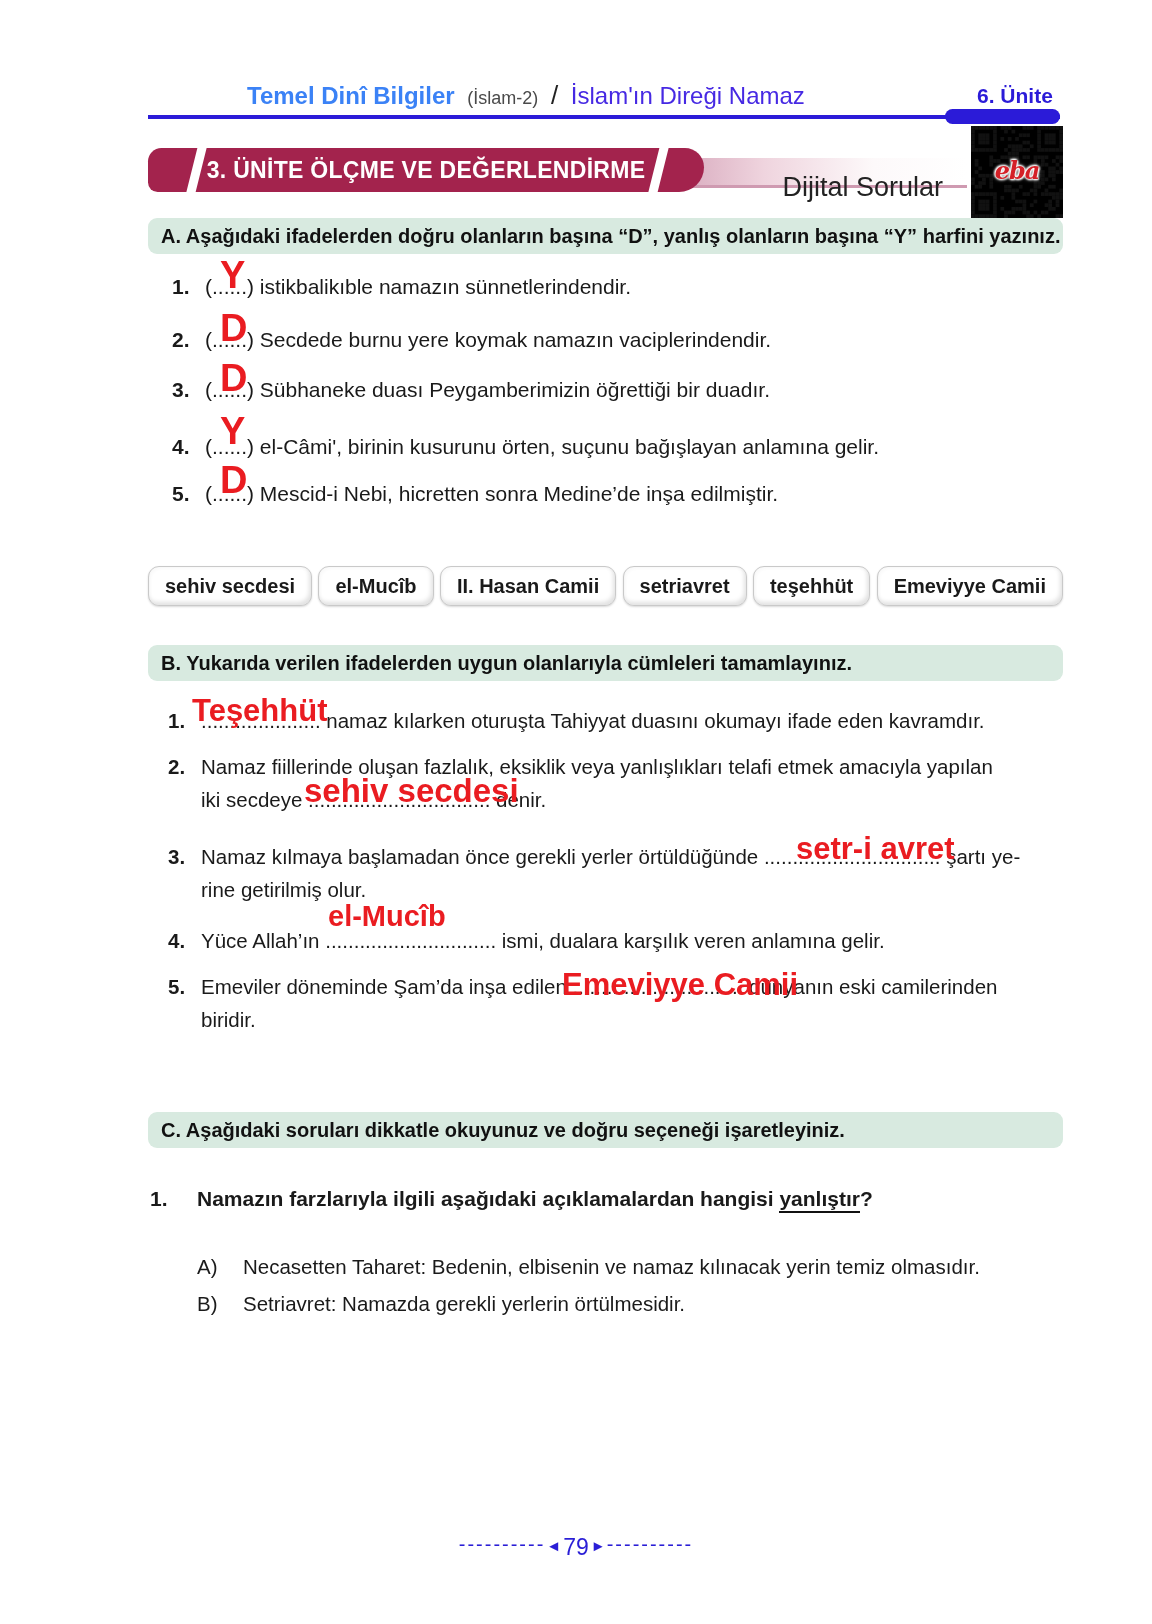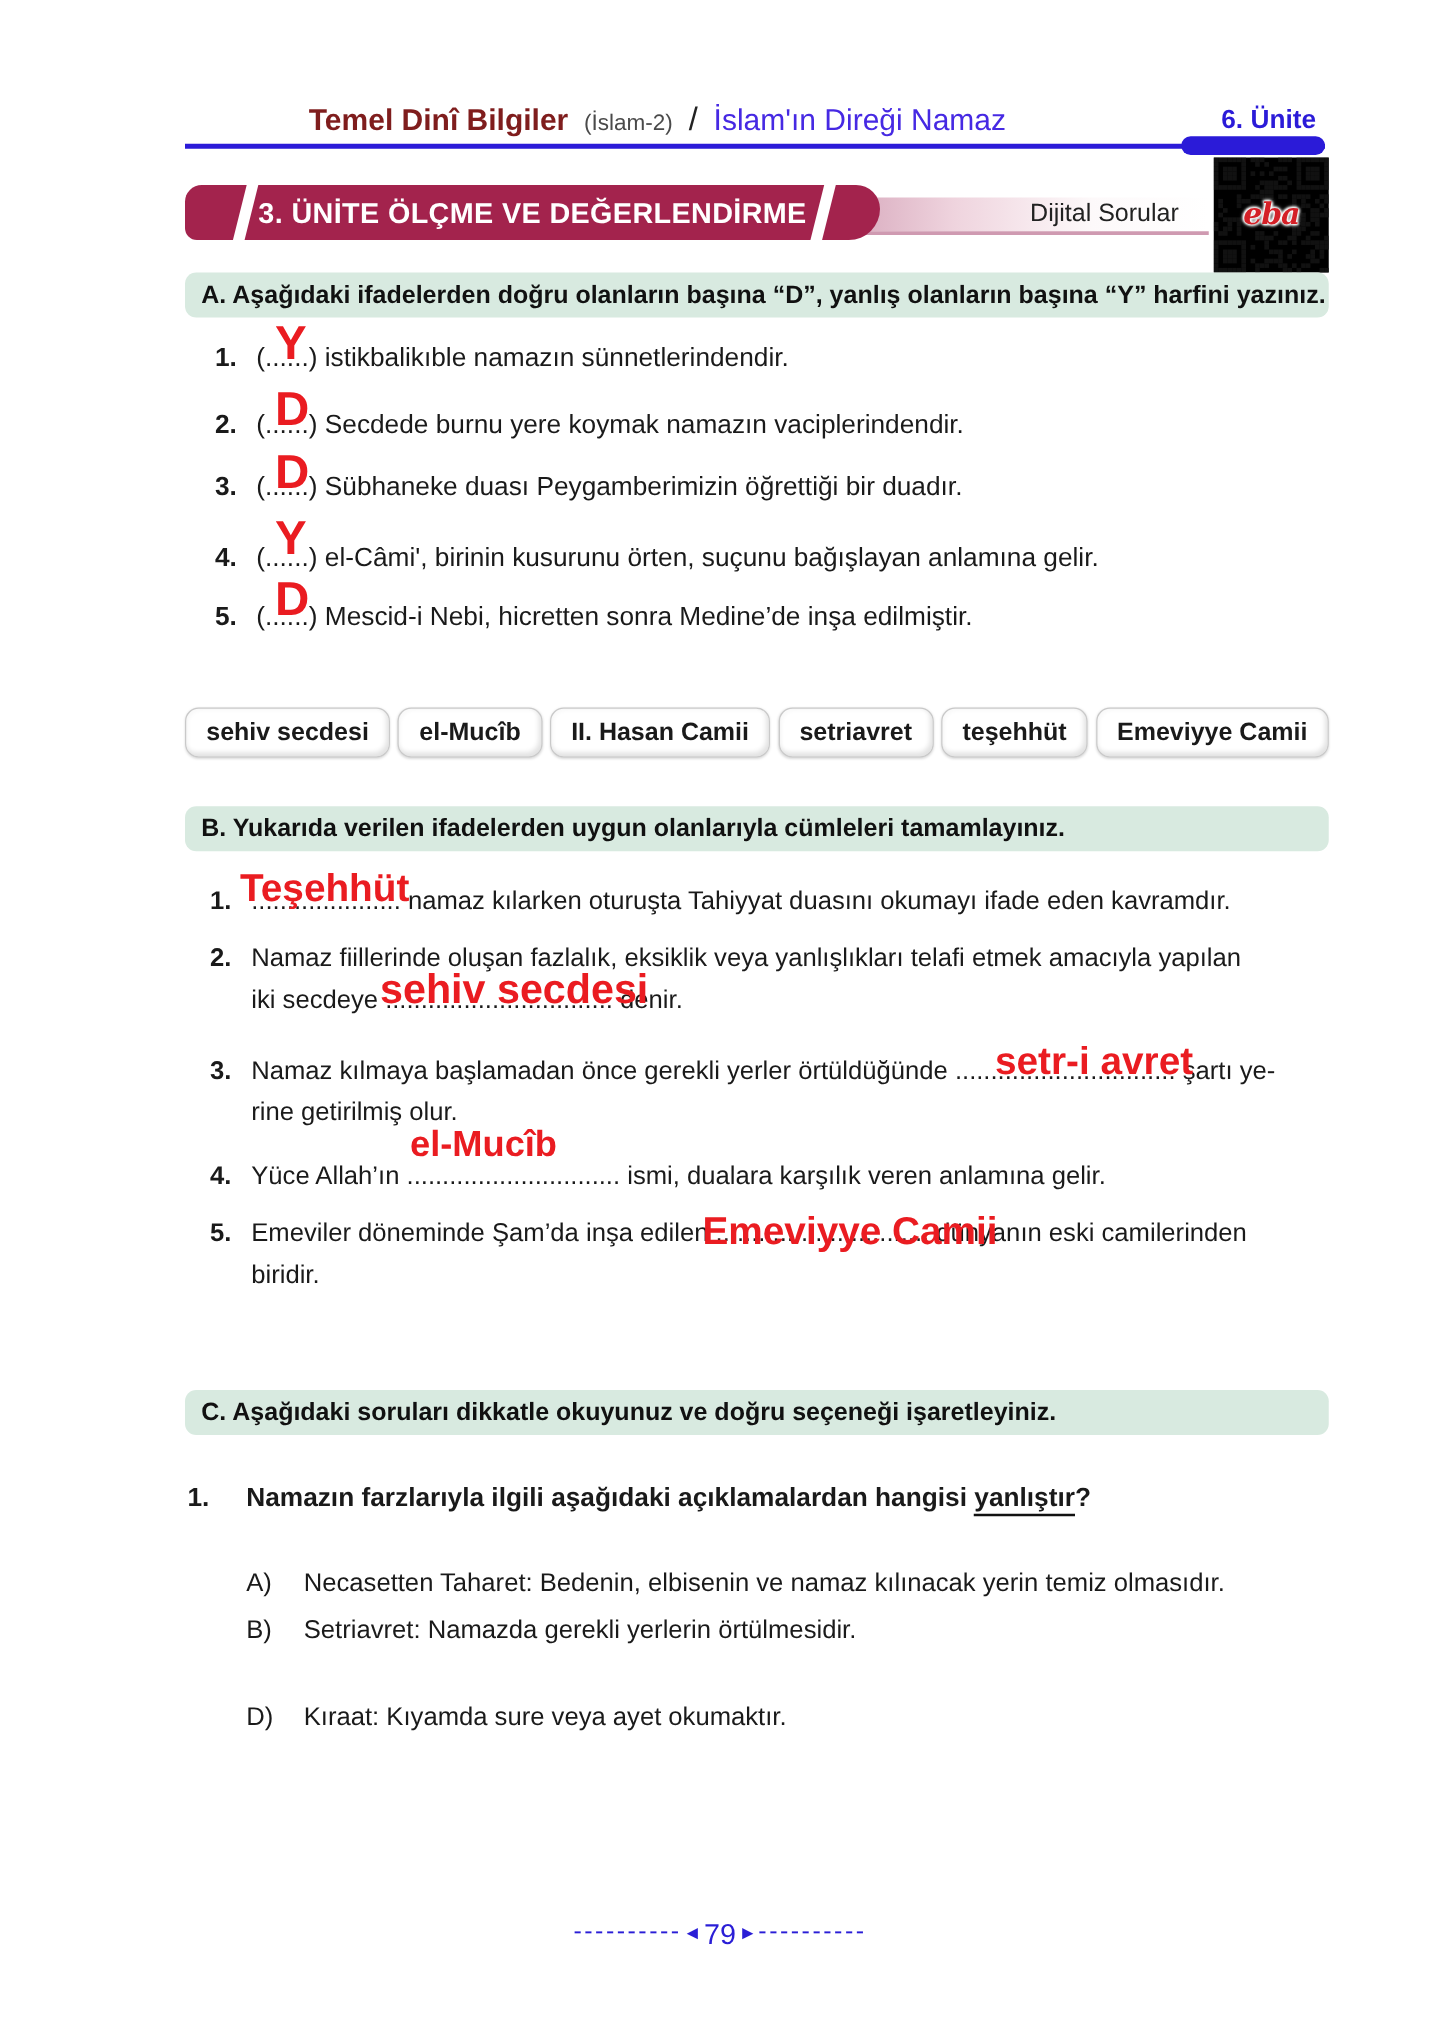--- a/index.html
+++ b/index.html
@@ -3,21 +3,21 @@
 <meta charset="utf-8">
 <style>
   html,body{margin:0;padding:0;background:#ffffff;}
   .page{
     position:relative; width:1152px; height:1624px; background:#ffffff;
     font-family:"Liberation Sans","DejaVu Sans",sans-serif; color:#1a1a1a;
     overflow:hidden;
   }
   
   .header-title{position:absolute; left:247px; top:80px; white-space:nowrap; font-size:24px;}
-  .t-main{font-weight:700; color:#7f1d1d;}
+  .t-main{font-weight:700; color:#3b82f6;}
   .t-paren{font-size:18px; color:#4a4a4a; margin-left:6px;}
   .t-slash{font-size:26px; color:#222; margin:0 6px;}
   .t-sub{color:#4629e3;}
   .unit-label{position:absolute; left:977px; top:84px; font-weight:700; font-size:21px; color:#2b1bd8;}
   .rule{position:absolute; left:148px; top:115px; width:912px; height:4px; background:#2b1bd8;}
   .rule-pill{position:absolute; left:945px; top:109px; width:115px; height:15px; border-radius:8px; background:#2b1bd8;}
   
   .qr{position:absolute; left:971px; top:126px; width:92px; height:92px; background:#000000;}
   .qr svg{display:block; width:92px; height:92px; fill:#111;}
   .qr-logo{
@@ -26,21 +26,21 @@
     font-size:24px; color:#d42027; letter-spacing:-1px;
     text-shadow:0 0 2px #fff,0 0 3px #fff,0 0 4px #fff,1px 1px 2px #fff,-1px -1px 2px #fff;
   }
   
   .pink-band{
     position:absolute; left:655px; top:158px; width:312px; height:27px; z-index:1;
     background:linear-gradient(to right,#d29fb5 0%,#efd4de 35%,#fdf9fa 70%,#ffffff 100%);
     border-bottom:3px solid #cf9ab1;
   }
   .pink-band span{
-    position:absolute; right:24px; top:0; line-height:27px; font-size:20px; color:#222;
+    position:absolute; right:24px; top:16px; line-height:27px; font-size:27px; color:#222;
   }
   .banner{position:absolute; left:148px; top:148px; width:556px; height:44px; z-index:2;}
   .banner-bg{
     position:absolute; inset:0; background:#a3234d;
     border-radius:14px 20px 26px 10px;
   }
   .banner-slash{position:absolute; width:9px; height:56px; top:-6px; background:#ffffff; transform:rotate(14deg); z-index:3;}
   .banner-slash.s1{left:44px;}
   .banner-slash.s2{left:506px;}
   .banner-text{
@@ -454,21 +454,18 @@
   <div class="q-row">
     <span class="qnum">1.</span><span>Namazın farzlarıyla ilgili aşağıdaki açıklamalardan hangisi </span><span class="q-underline">yanlıştır</span><span>?</span>
   </div>
 
   <div class="opt opt1">
     <span class="opt-letter">A)</span><span>Necasetten Taharet: Bedenin, elbisenin ve namaz kılınacak yerin temiz olmasıdır.</span>
   </div>
   <div class="opt opt2">
     <span class="opt-letter">B)</span><span>Setriavret: Namazda gerekli yerlerin örtülmesidir.</span>
   </div>
-  <div class="opt opt4">
-    <span class="opt-letter">D)</span><span>Kıraat: Kıyamda sure veya ayet okumaktır.</span>
-  </div>
 
   <div class="footer">
     <span class="dash">----------</span><span class="arrow">◄</span><span class="pagenum">79</span><span class="arrow">►</span><span class="dash">----------</span>
   </div>
 
 </div>
 
 </body></html>

